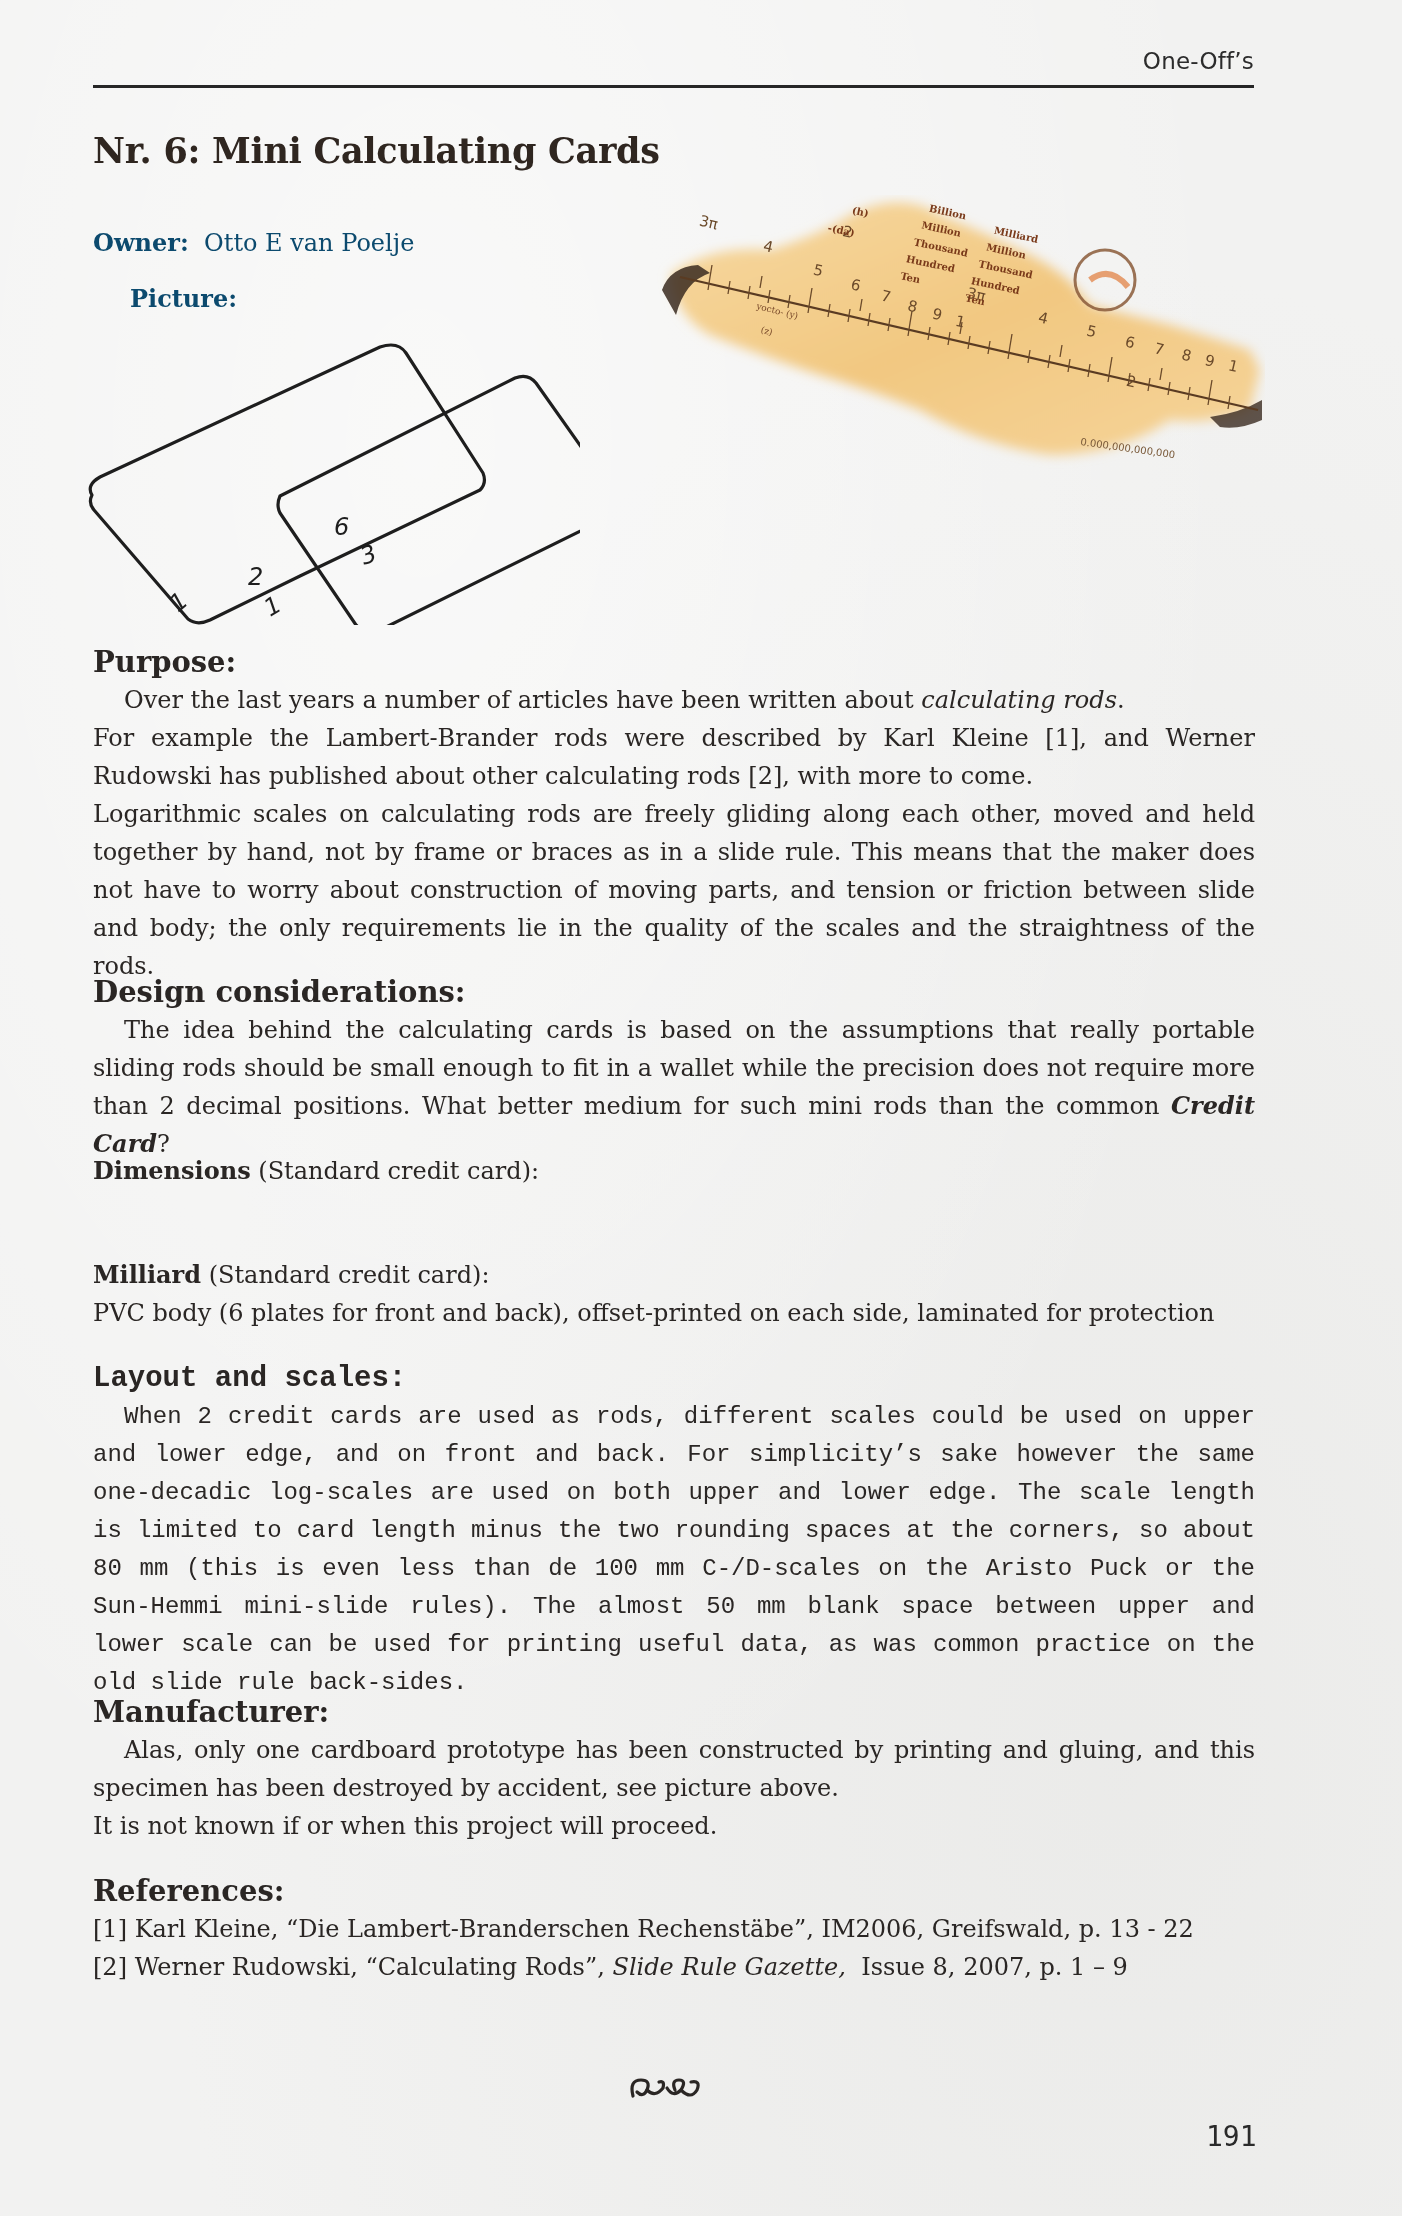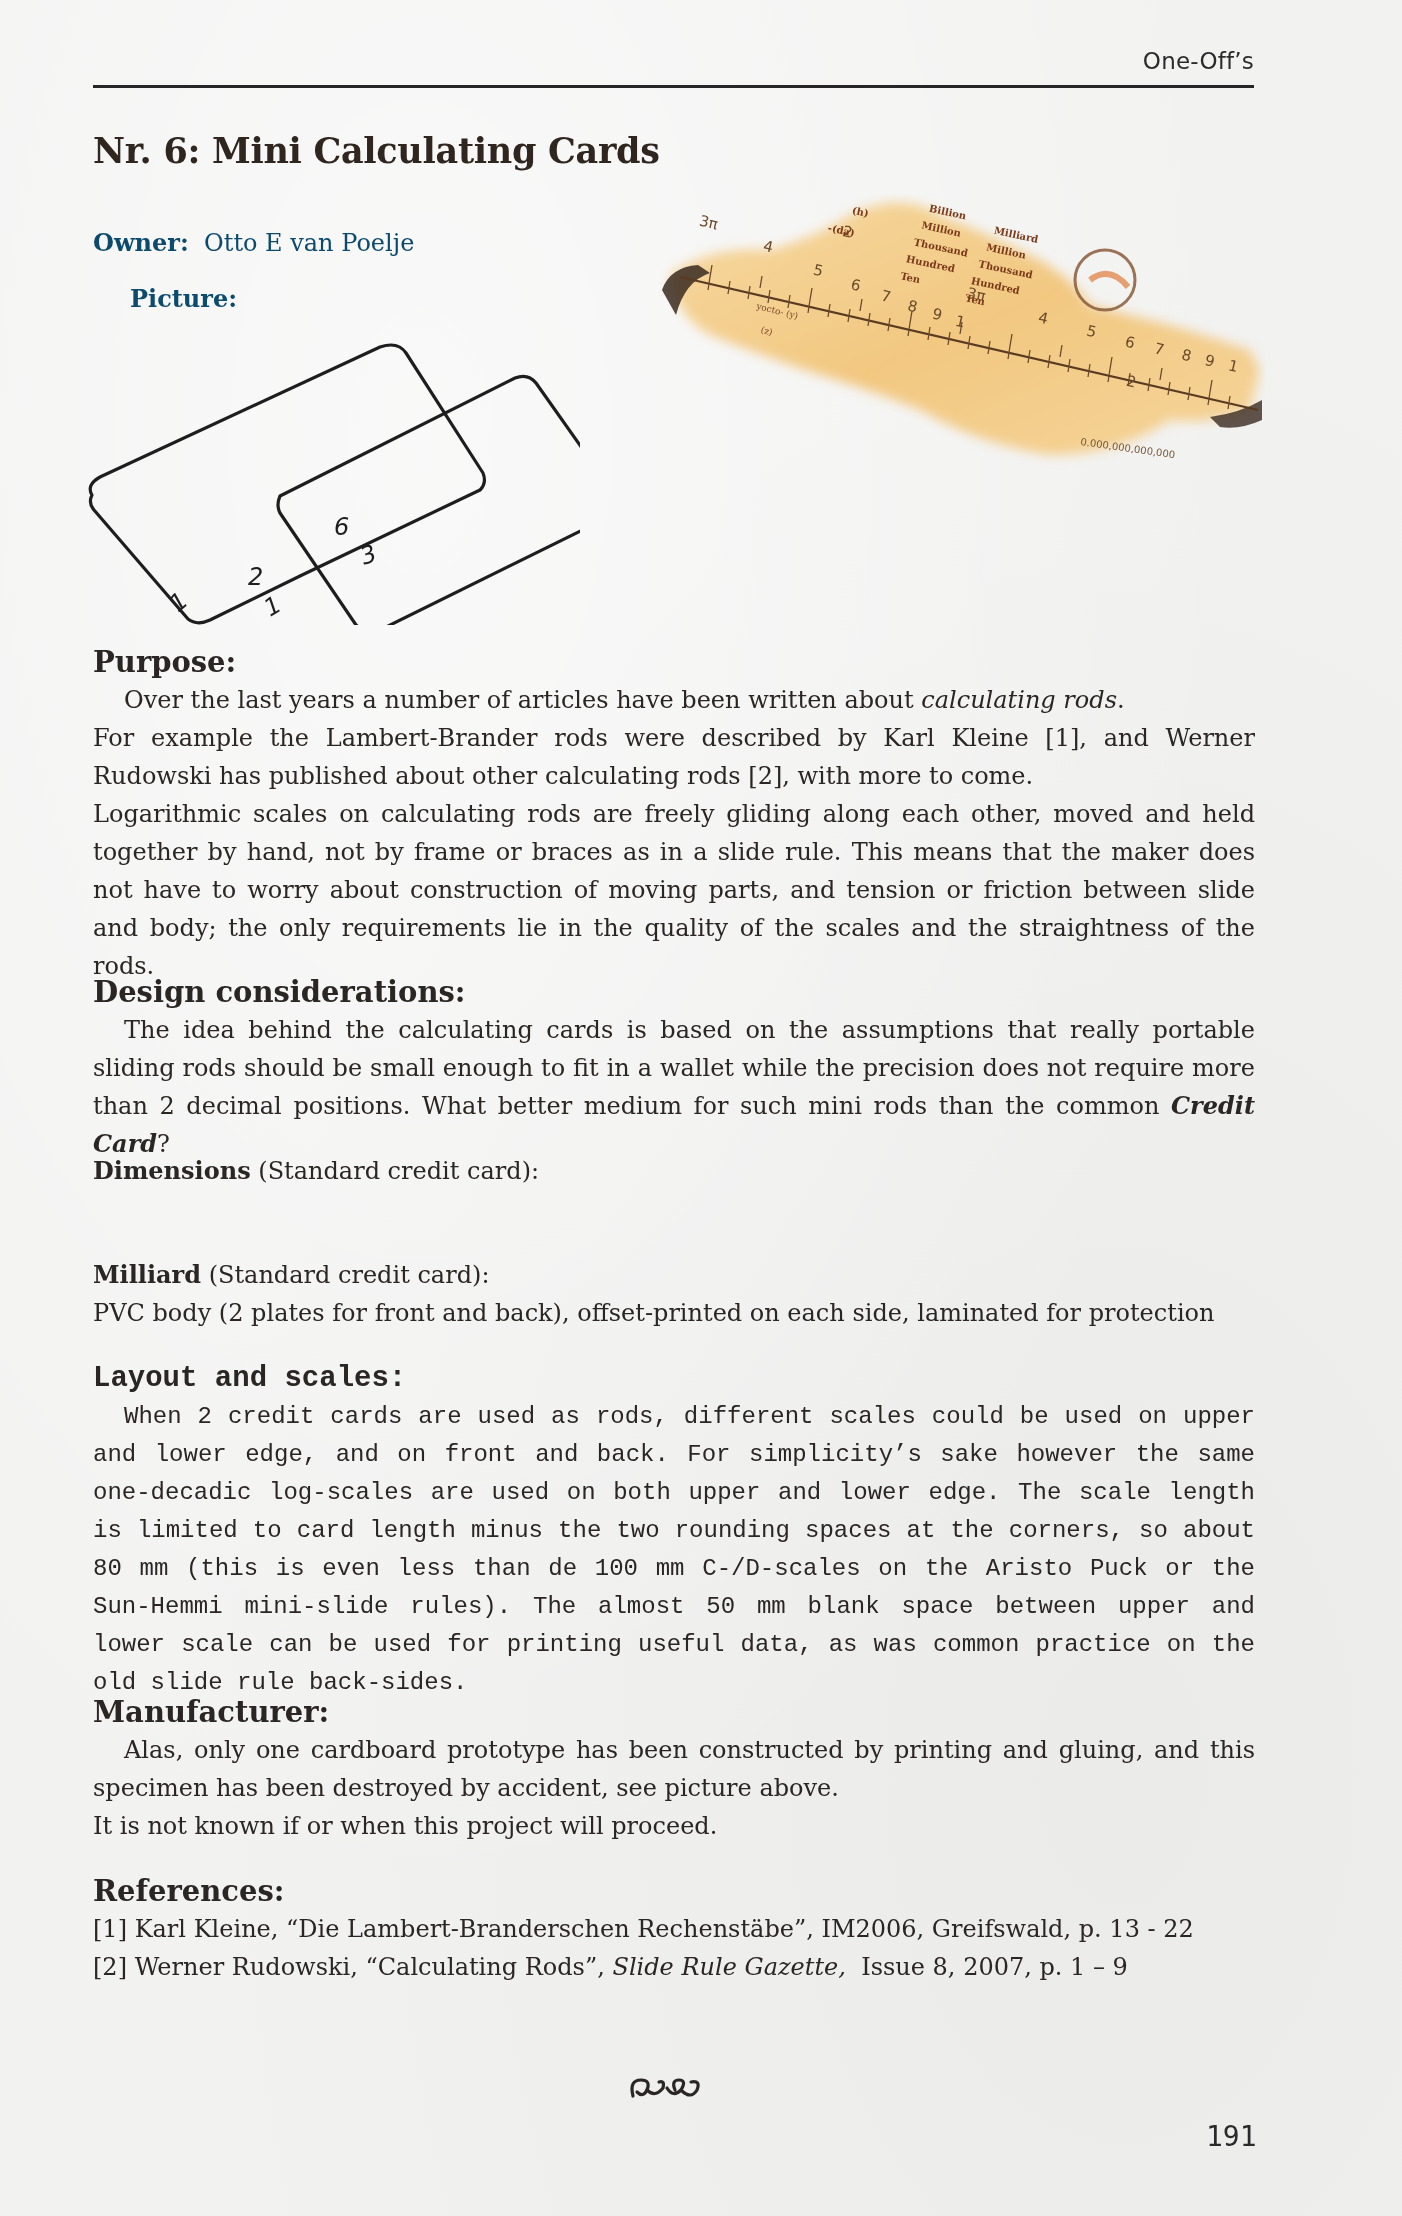--- a/index.html
+++ b/index.html
@@ -200,21 +200,21 @@
   <h2>Design considerations:</h2>
   <p class="indent"><span>The idea behind the calculating cards is based on the assumptions that really portable sliding rods should be small enough to fit in a wallet while the precision does not require more than 2 decimal positions. What better medium for such mini rods than the common </span><em style="font-weight:bold;">Credit Card</em><span>?</span></p>
 </div>
 
 <div class="section" style="top:1152px;">
   <div><span class="inline-head">Dimensions</span><span> (Standard credit card):</span></div>
 </div>
 
 <div class="section" style="top:1256px;">
   <div><span class="inline-head">Milliard</span><span> (Standard credit card):</span></div>
-  <div>PVC body (2 plates for front and back), offset-printed on each side, laminated for protection</div>
+  <div>PVC body (6 plates for front and back), offset-printed on each side, laminated for protection</div>
 </div>
 
 <div class="section" style="top:1360px;font-family:Liberation Mono, monospace;">
   <h2>Layout and scales:</h2>
   <p class="indent">When 2 credit cards are used as rods, different scales could be used on upper and lower edge, and on front and back. For simplicity’s sake however the same one-decadic log-scales are used on both upper and lower edge. The scale length is limited to card length minus the two rounding spaces at the corners, so about 80 mm (this is even less than de 100 mm C-/D-scales on the Aristo Puck or the Sun-Hemmi mini-slide rules). The almost 50 mm blank space between upper and lower scale can be used for printing useful data, as was common practice on the old slide rule back-sides.</p>
 </div>
 
 <div class="section" style="top:1693px;">
   <h2>Manufacturer:</h2>
   <p class="indent">Alas, only one cardboard prototype has been constructed by printing and gluing, and this specimen has been destroyed by accident, see picture above.</p>

